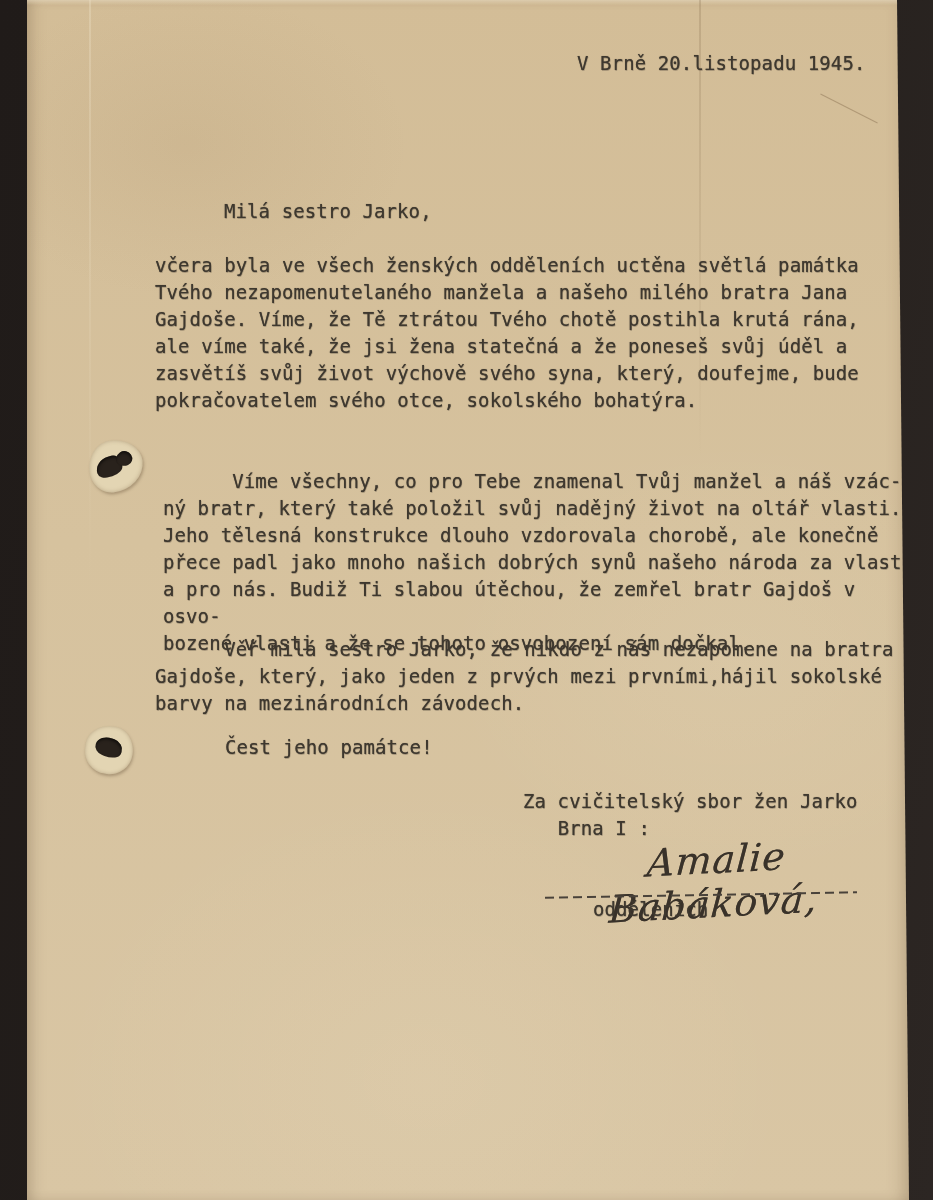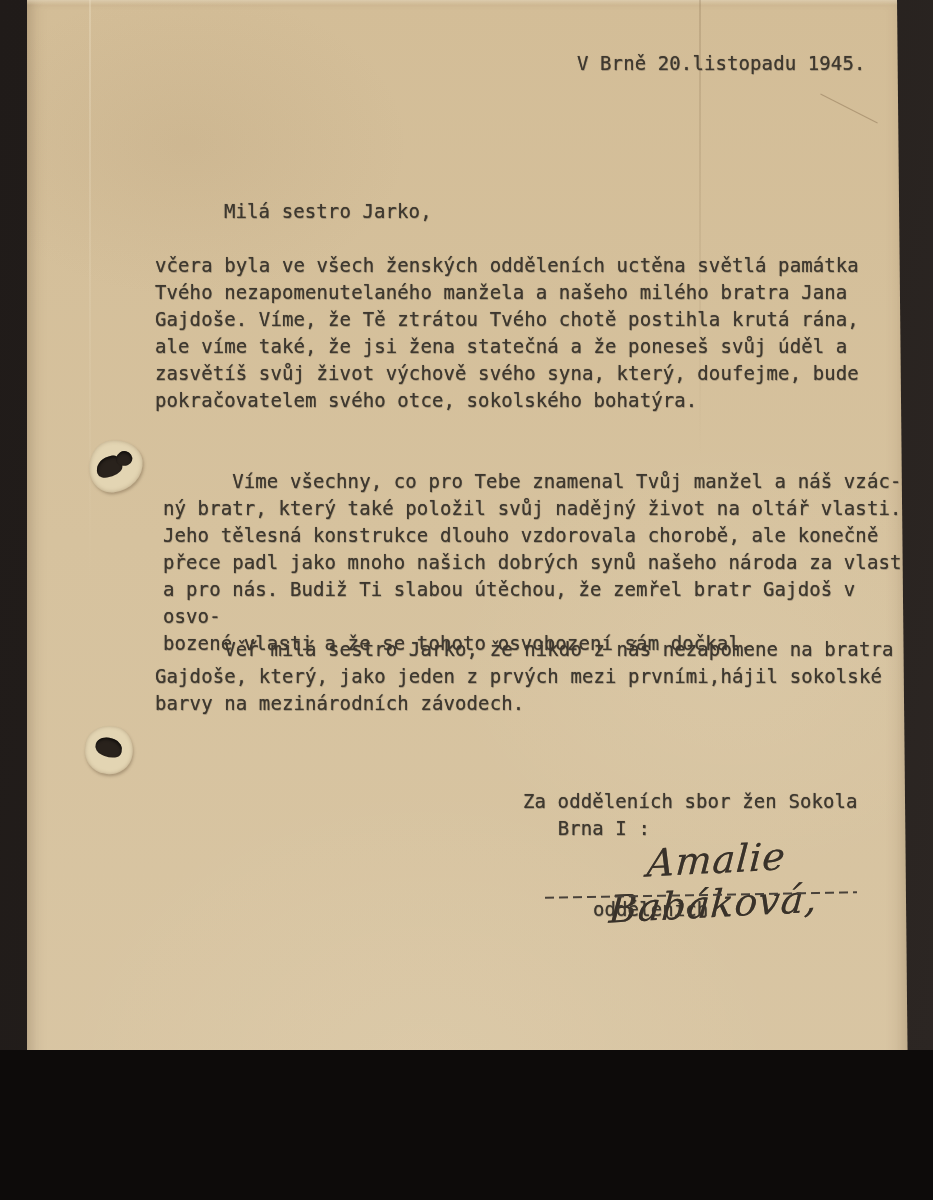--- a/index.html
+++ b/index.html
@@ -1,17 +1,17 @@
 <!DOCTYPE html>
 <html><head>
 <meta charset="utf-8">
 <style>
   html,body{margin:0;padding:0;background:#0d0b0a;}
   .stage{
-    position:relative;width:933px;height:1050px;margin:0 auto;overflow:hidden;
+    position:relative;width:933px;height:1200px;margin:0 auto;overflow:hidden;
     background:linear-gradient(100deg,#201b19 0%,#241f1c 55%,#2c2623 100%);
     font-family:"DejaVu Sans Mono","Liberation Mono",monospace;
   }
   .paper{
     position:absolute;left:27px;top:0;width:882px;height:1200px;
     background:
       radial-gradient(ellipse 320px 220px at 18% 12%, rgba(150,120,82,0.10), transparent 70%),
       radial-gradient(ellipse 420px 320px at 80% 55%, rgba(255,250,235,0.07), transparent 70%),
       radial-gradient(ellipse 500px 400px at 45% 90%, rgba(255,248,230,0.08), transparent 75%),
       linear-gradient(180deg,#d3bd97 0%,#d6c29e 45%,#d9c6a4 100%);
@@ -92,22 +92,23 @@
 ný bratr, který také položil svůj nadějný život na oltář vlasti.
 Jeho tělesná konstrukce dlouho vzdorovala chorobě, ale konečně
 přece padl jako mnoho našich dobrých synů našeho národa za vlast
 a pro nás. Budiž Ti slabou útěchou, že zemřel bratr Gajdoš v osvo-
 bozené vlasti a že se tohoto osvobození sám dočkal.</div>
 
     <div class="type" style="left:128px;top:636px;">      Věř milá sestro Jarko, že nikdo z nás nezapomene na bratra
 Gajdoše, který, jako jeden z prvých mezi prvními,hájil sokolské
 barvy na mezinárodních závodech.</div>
 
+    <div class="type" style="left:198px;top:734px;">Čest jeho památce!</div>
 
-    <div class="type" style="left:496px;top:788px;">Za odděleních sbor žen Sokola
+    <div class="type" style="left:496px;top:788px;">Za cvičitelský sbor žen Jarko
    Brna I :</div>
 
     <div class="signature">Amalie Babáková,</div>
     <div class="sig-underline"></div>
 
     <div class="type" style="left:566px;top:896px;">odděleních.</div>
   </div>
 </div>
 
 </body></html>

